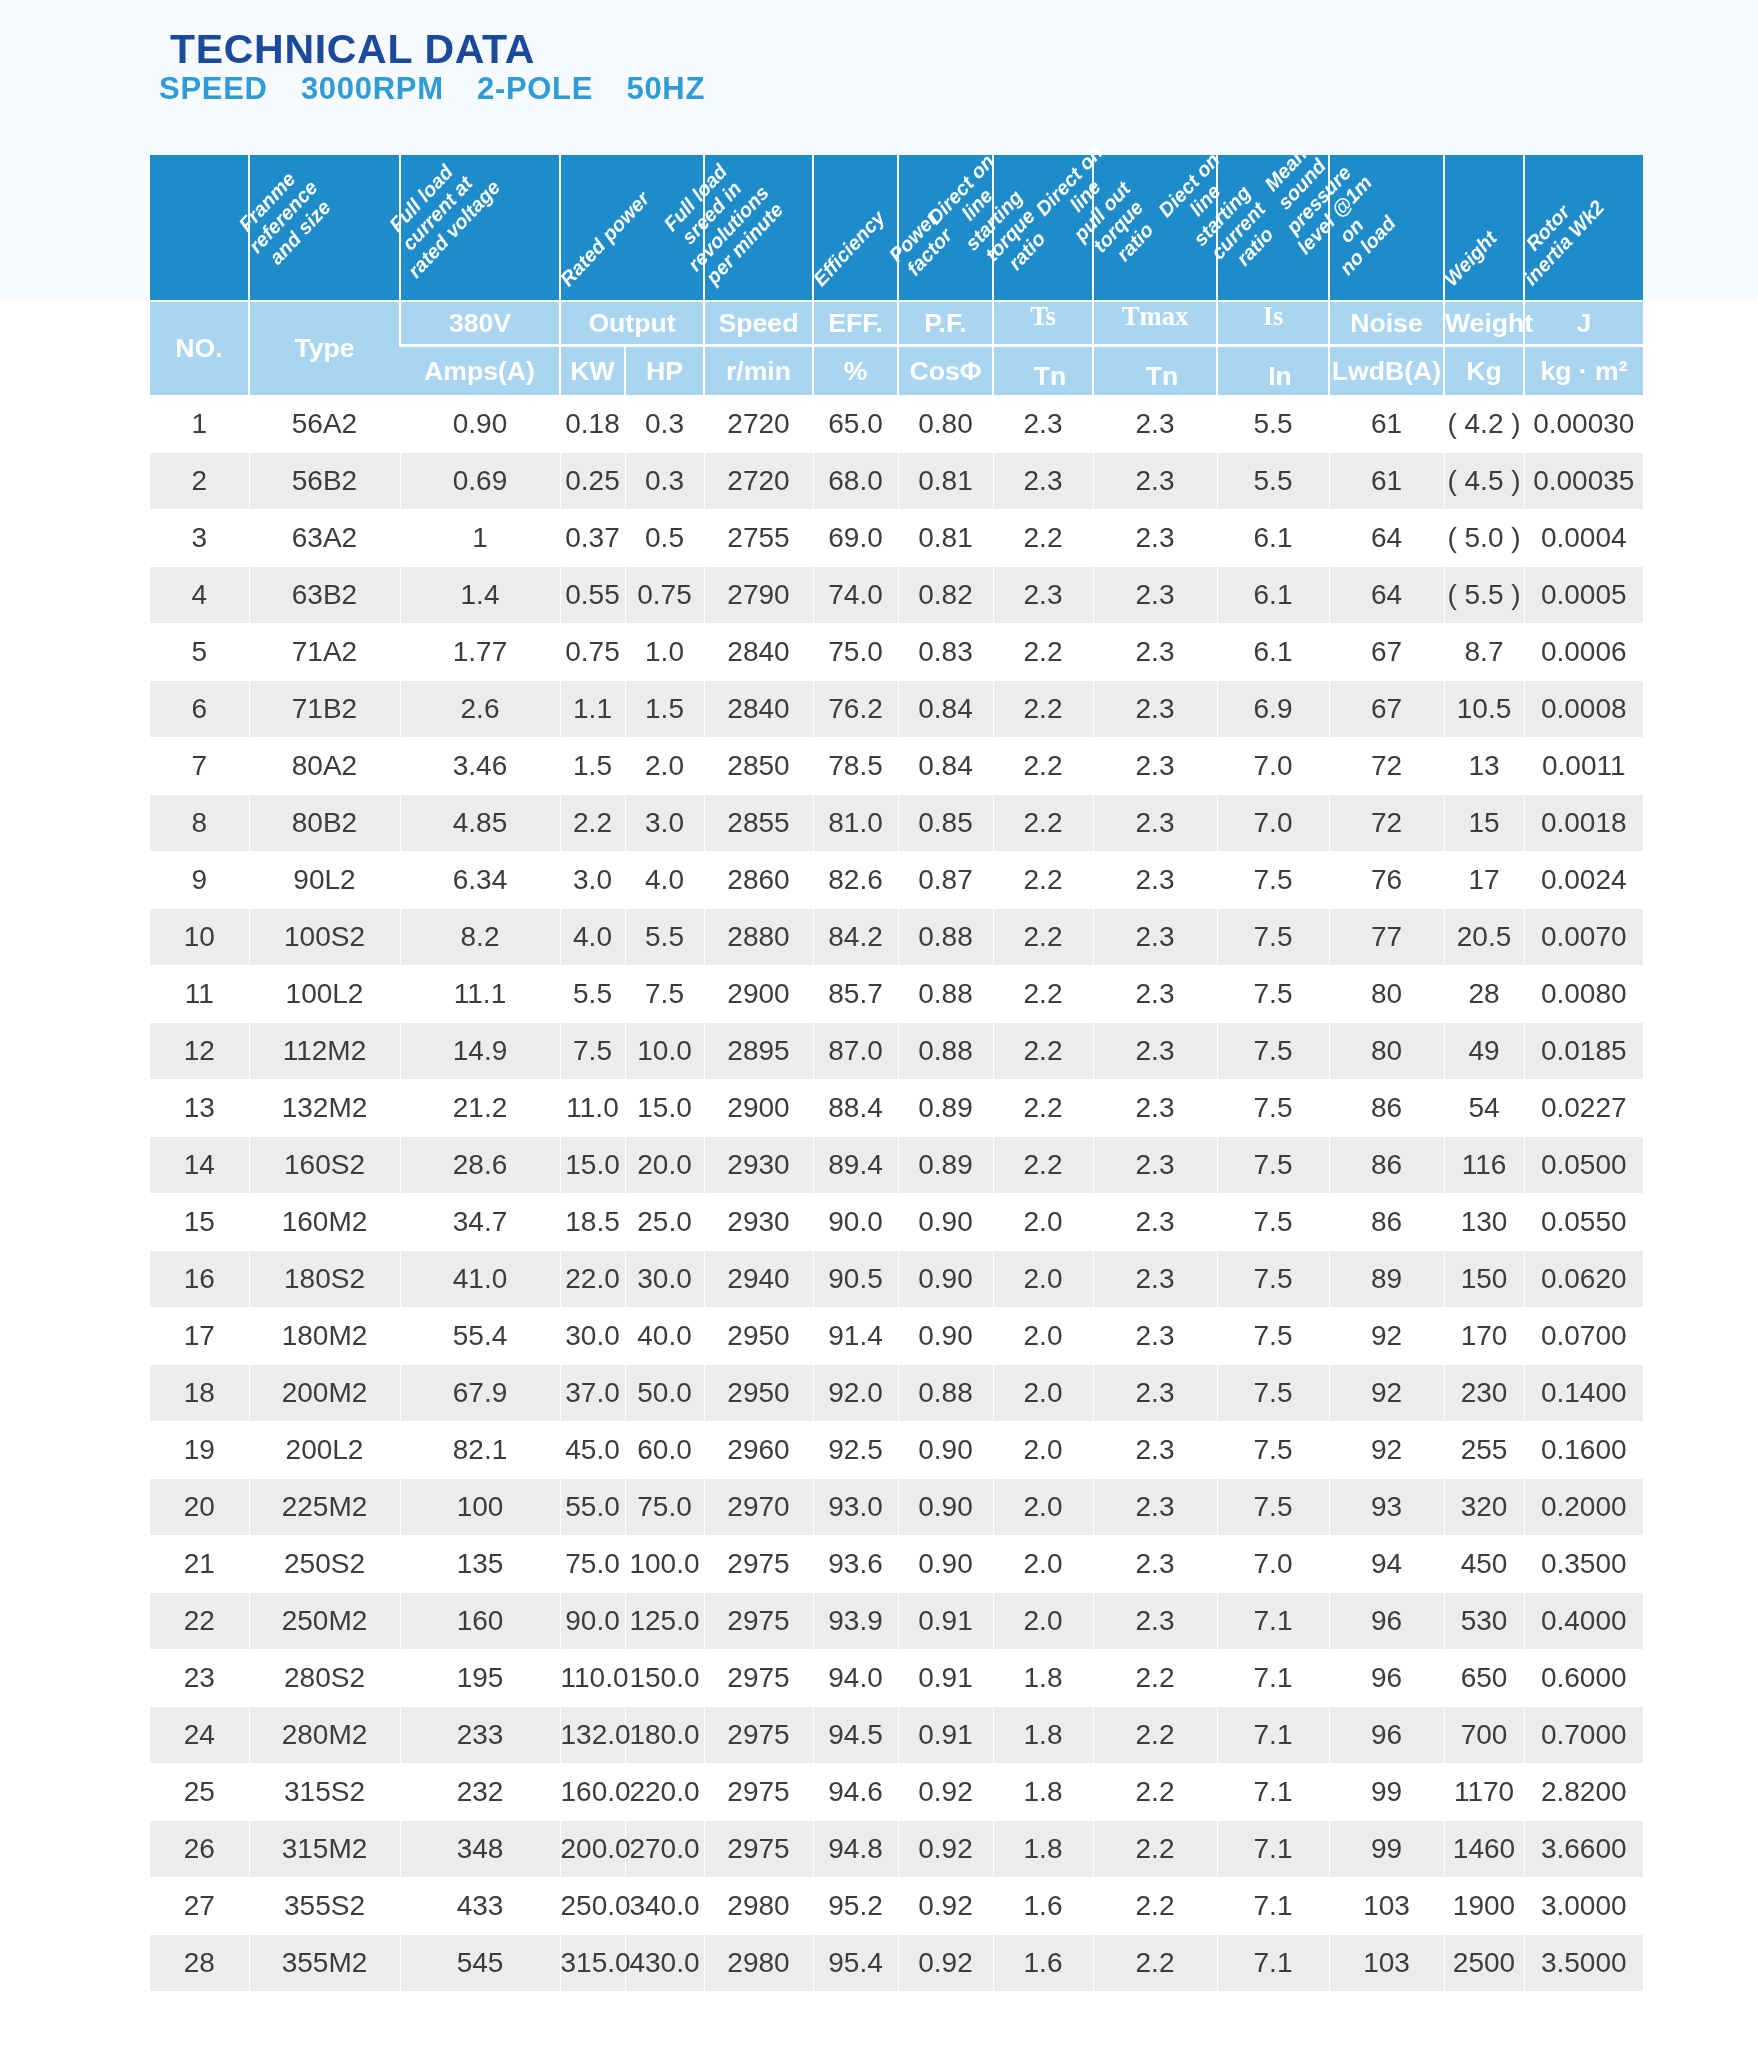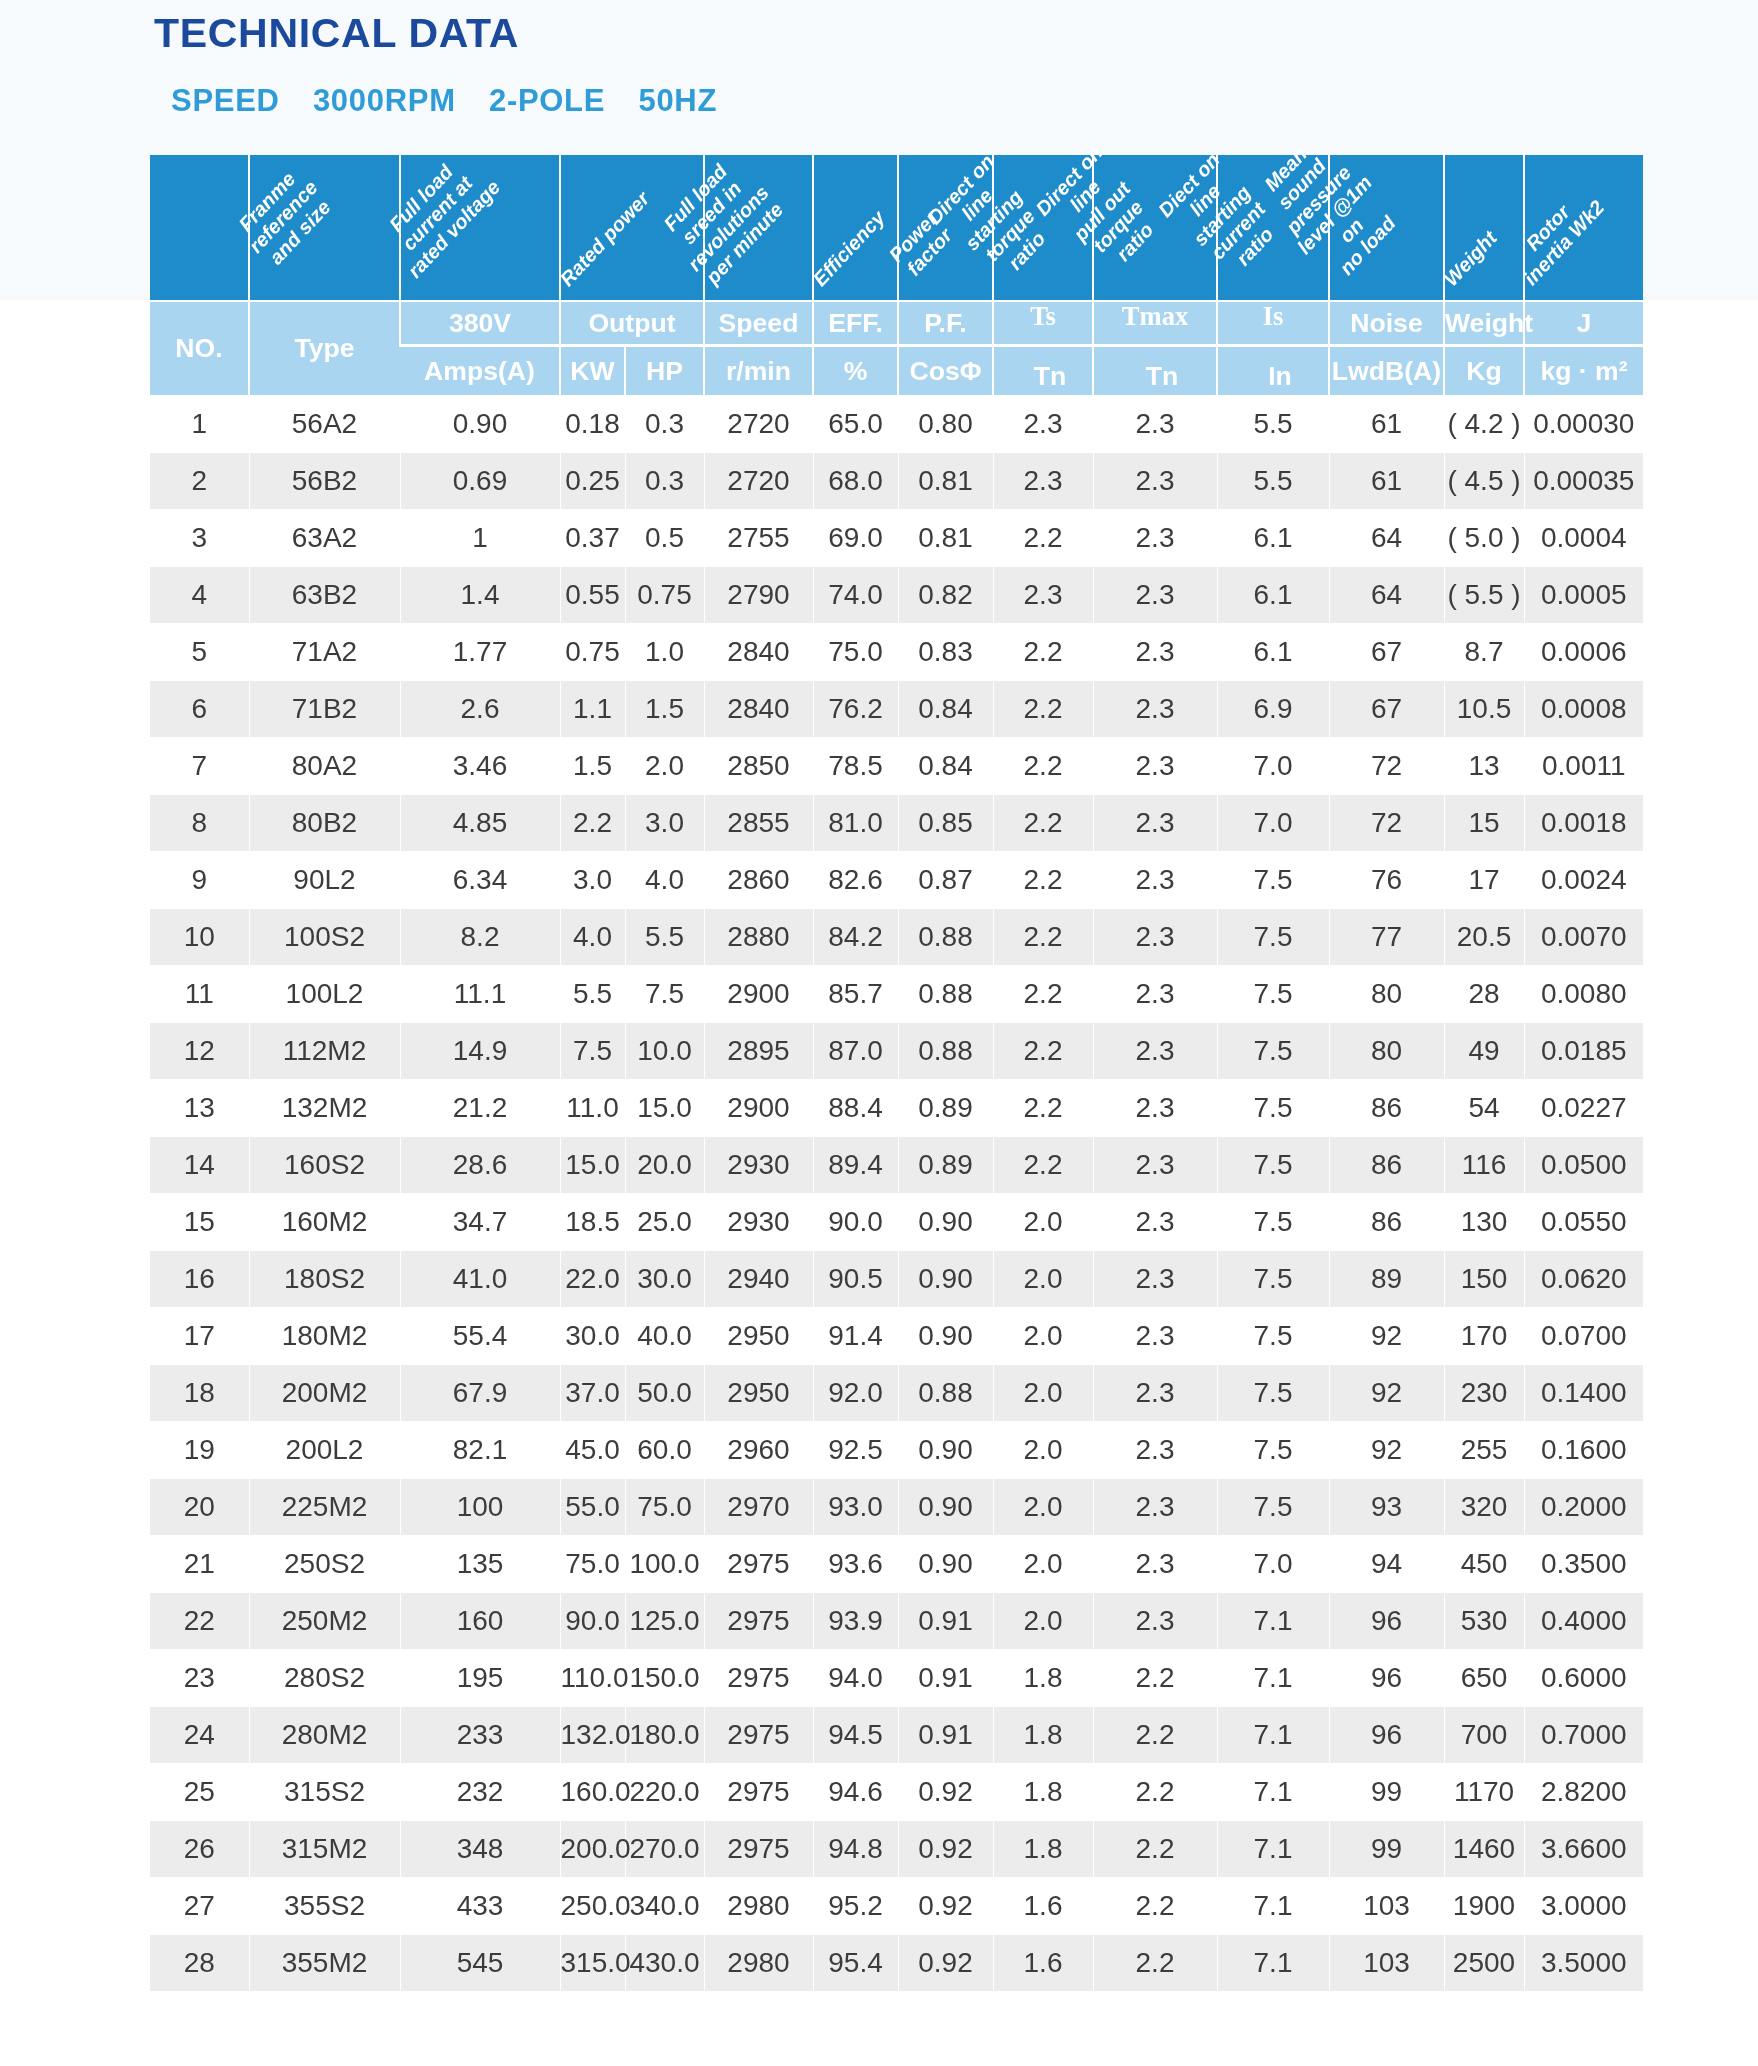--- a/index.html
+++ b/index.html
@@ -10,26 +10,26 @@
     position:relative;
     overflow:hidden;
   }
   .top-tint{
     position:absolute;left:0;top:0;width:1758px;height:300px;
     background:#f6fafd;
   }
   .page-title{
     position:absolute;left:154px;top:9.8px;
     font-size:41px;font-weight:bold;color:#1b4a9c;
-    letter-spacing:0.7px;margin:0;
+    letter-spacing:0.7px;margin:16px;
   }
   .page-subtitle{
     position:absolute;left:155px;top:67px;
     font-size:31px;font-weight:bold;color:#2f9cd7;
-    word-spacing:24px;letter-spacing:0.7px;margin:16px;
+    word-spacing:24px;letter-spacing:0.7px;margin:4px;
   }
   .table-wrap{
     position:absolute;left:150px;top:155px;width:1492px;
   }
   table{
     border-collapse:collapse;table-layout:fixed;width:1492px;
   }
   
   tr.diag-row th{
     background:#1e8cca;

